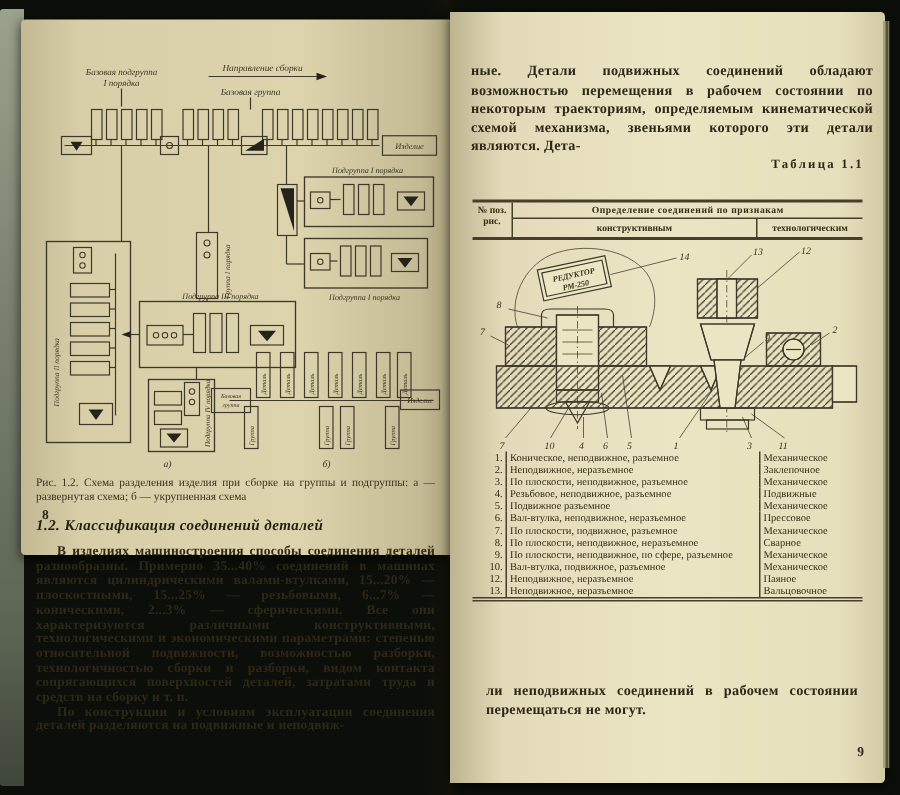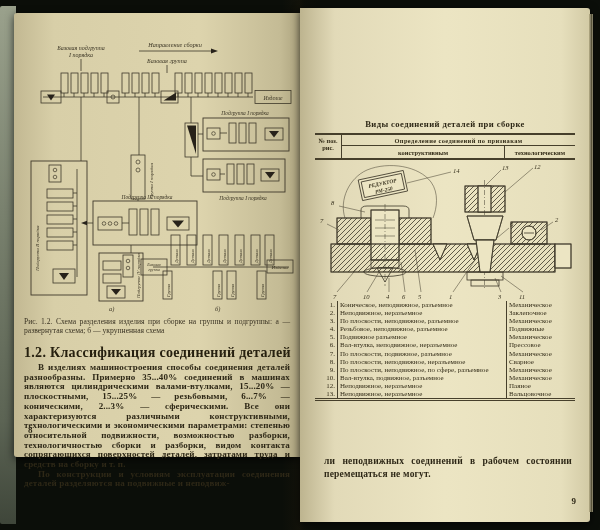--- a/index.html
+++ b/index.html
@@ -1,38 +1,38 @@
 <!DOCTYPE html>
 <html><head>
 <meta charset="utf-8">
 <style>
   html,body{margin:0;padding:0;background:#0b0e09;width:600px;height:530px;overflow:hidden;}
   .scene{position:relative;width:600px;height:530px;font-family:"Liberation Serif",serif;color:#2c2719;}
   .cover-edge{position:absolute;left:0;top:6px;width:16px;height:518px;
     background:linear-gradient(180deg,#9aa18c,#79816e 40%,#5c6454 80%,#3f463a);border-radius:2px 0 0 2px;}
   .page{position:absolute;}
-  .page-left{left:14px;top:13px;width:286px;height:444px;border-radius:3px 0 0 3px;
+  .page-left{left:14px;top:13px;width:286px;height:357px;border-radius:3px 0 0 3px;
     background:linear-gradient(90deg,#c2b892 0,#d8cfa8 14%,#ddd4ad 65%,#c4bb95 93%,#aca37e 100%);
     box-shadow:0 2px 8px rgba(0,0,0,.7);}
   .page-right{left:300px;top:8px;width:290px;height:514px;border-radius:0 3px 3px 0;
     background:linear-gradient(90deg,#bdb48f 0,#e2dab8 12%,#ece5c3 50%,#e6dfbc 90%,#d2caa5 100%);
     box-shadow:0 2px 8px rgba(0,0,0,.7);}
   .gutter{position:absolute;left:282px;top:0;width:36px;height:530px;pointer-events:none;
     background:linear-gradient(90deg,rgba(28,24,12,0),rgba(28,24,12,.45) 48%,rgba(28,24,12,.15) 62%,rgba(28,24,12,0));}
   .stack-edge{position:absolute;left:588px;top:14px;width:5px;height:498px;opacity:.6;
     background:repeating-linear-gradient(90deg,#d6cda7 0 1px,#8d855f 1px 2px);}
 
   
   .abs{position:absolute;}
   .body-text{font-weight:700;text-align:justify;color:#2e2817;}
   .lp-text{font-size:9px;line-height:9.7px;letter-spacing:.15px;}
   .rp-text{font-size:9.5px;line-height:12.6px;letter-spacing:.2px;}
   .indent{text-indent:14px;}
   .fig-caption{font-size:7.6px;line-height:9.2px;text-align:justify;color:#3a3323;}
-  .section-heading{font-size:14px;font-weight:700;letter-spacing:.3px;color:#26200f;}
+  .section-heading{font-size:10px;font-weight:700;letter-spacing:.3px;color:#26200f;font-style:italic;}
   .pagenum{font-size:9px;font-weight:700;color:#2e2817;}
   .tbl-label{font-size:8.5px;font-weight:700;letter-spacing:1.5px;text-align:right;color:#2e2817;}
   .tbl-title{font-size:8.6px;font-weight:700;text-align:center;letter-spacing:.4px;color:#2e2817;}
 
   
   .ttable{position:absolute;left:15px;top:125px;width:260px;
     border-top:2px solid #463f2b;border-bottom:3px double #463f2b;}
   .thead{display:flex;border-bottom:2px solid #463f2b;font-size:6.4px;font-weight:700;color:#332c18;}
   .th-num{width:24px;border-right:1px solid #463f2b;padding:2px 1px 1px;text-align:center;line-height:7.2px;}
   .th-main{flex:1;}
@@ -271,23 +271,24 @@
     <div class="abs" style="left:10px;top:350px;width:266px;">
       <p class="body-text lp-text indent" style="margin:0;">В изделиях машиностроения способы соединения деталей разнообразны. Примерно 35...40% соединений в машинах являются цилиндрическими валами-втулками, 15...20% — плоскостными, 15...25% — резьбовыми, 6...7% — коническими, 2...3% — сферическими. Все они характеризуются различными конструктивными, технологическими и экономическими параметрами: степенью относительной подвижности, возможностью разборки, технологичностью сборки и разборки, видом контакта сопрягающихся поверхностей деталей, затратами труда и средств на сборку и т. п.</p>
       <p class="body-text lp-text indent" style="margin:0;">По конструкции и условиям эксплуатации соединения деталей разделяются на подвижные и неподвиж-</p>
     </div>
 
     <div class="abs pagenum" style="left:14px;bottom:22px;">8</div>
   </div>
 
   <div class="page page-right">
 
-
-
-    <div class="abs tbl-title" style="left:14px;top:111px;width:262px;">Виды соединений деталей при сборке</div>
+    <p class="abs body-text rp-text" style="left:14px;top:34px;width:268px;margin:0;">ные. Детали подвижных соединений обладают возможностью перемещения в рабочем состоянии по некоторым траекториям, определяемым кинематической схемой механизма, звеньями которого эти детали являются. Дета-</p>
+
+    <div class="abs tbl-label" style="left:14px;top:96px;width:262px;">Таблица 1.1</div>
+
 
     <div class="ttable">
       <div class="thead">
         <div class="th-num">№ поз. рис.</div>
         <div class="th-main">
           <div class="th-span">Определение соединений по признакам</div>
           <div class="th-cols">
             <div class="th-con">конструктивным</div>
             <div class="th-tech">технологическим</div>
           </div>

